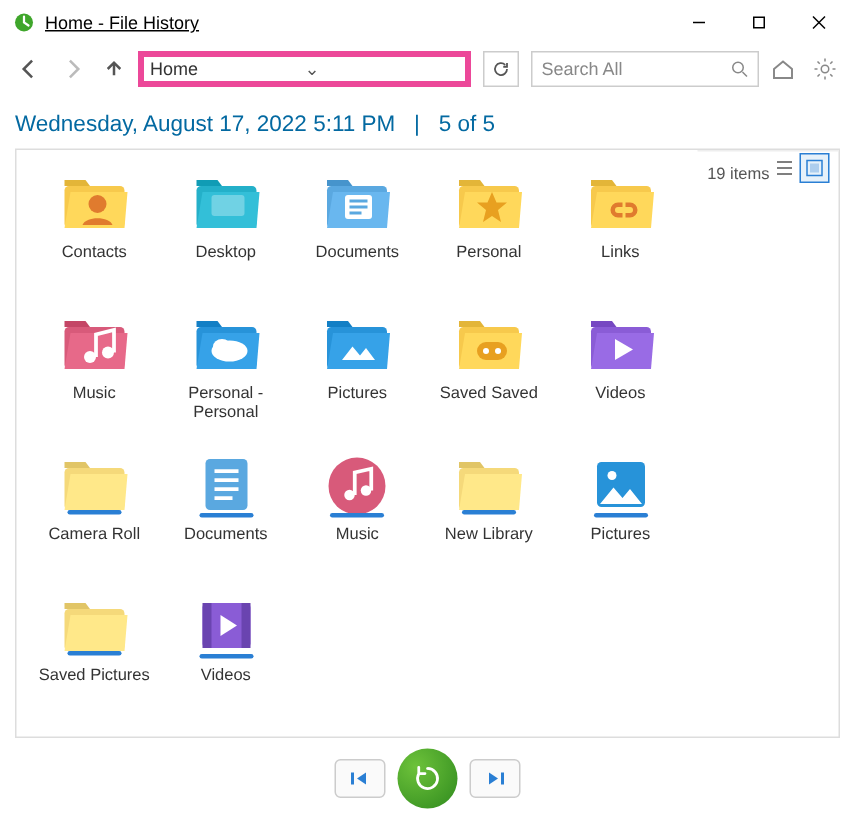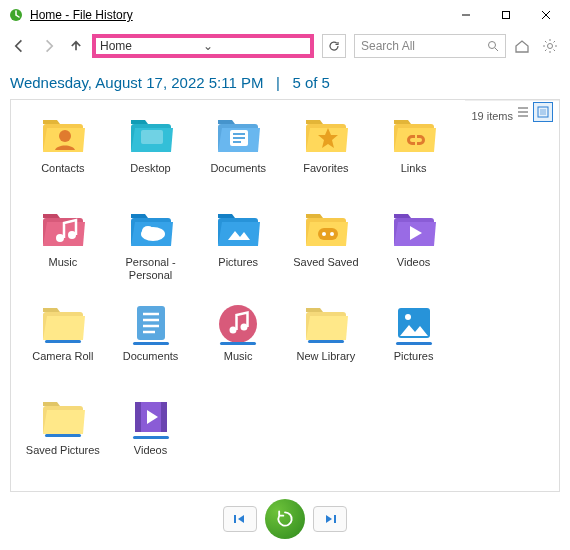--- a/index.html
+++ b/index.html
@@ -196,21 +196,21 @@
         </div>
         <div class="item">
           <div class="icn">
             <svg viewBox="0 0 48 44" width="48" height="44">
               <path d="M4 6h14l3 4H4z" fill="#e3b538"></path>
               <rect x="4" y="10" width="40" height="28" rx="3" fill="#f7c94c"></rect>
               <path d="M4 38 L8 14 H46 L44 38 Z" fill="#ffd85b"></path>
               <path d="M26 14l3 7h7l-6 5 2 8-6-4-6 4 2-8-6-5h7z" fill="#e8a020"></path>
             </svg>
           </div>
-          <div class="lbl">Favorites</div>
+          <div class="lbl">Personal</div>
         </div>
         <div class="item">
           <div class="icn">
             <svg viewBox="0 0 48 44" width="48" height="44">
               <path d="M4 6h14l3 4H4z" fill="#e3b538"></path>
               <rect x="4" y="10" width="40" height="28" rx="3" fill="#f7c94c"></rect>
               <path d="M4 38 L8 14 H46 L44 38 Z" fill="#ffd85b"></path>
               <path d="M17 26a5 5 0 0 1 5-5h3v3h-3a2 2 0 0 0 0 4h3v3h-3a5 5 0 0 1-5-5zm18 0a5 5 0 0 1-5 5h-3v-3h3a2 2 0 0 0 0-4h-3v-3h3a5 5 0 0 1 5 5z" fill="#e07b2e"></path>
             </svg>
           </div>

